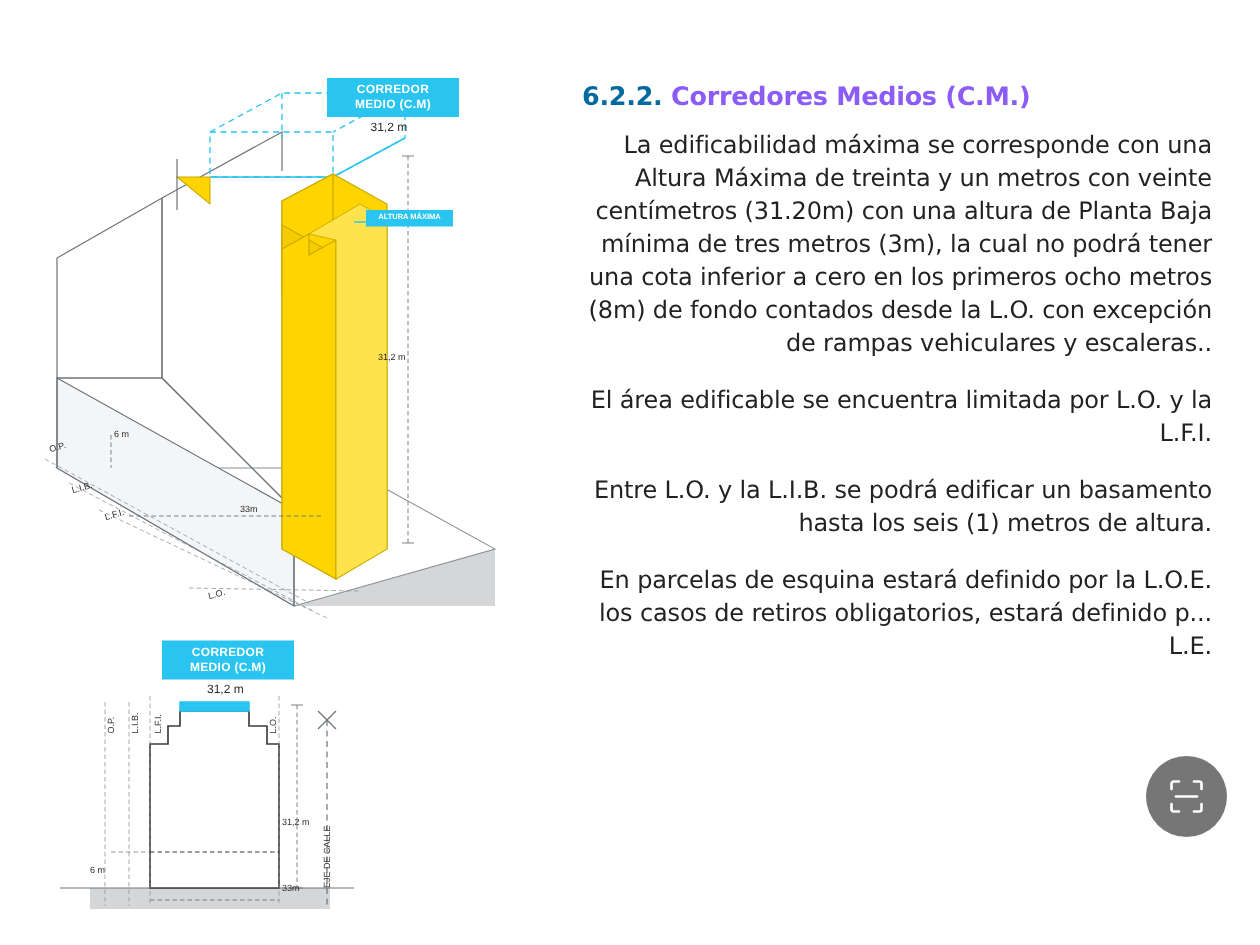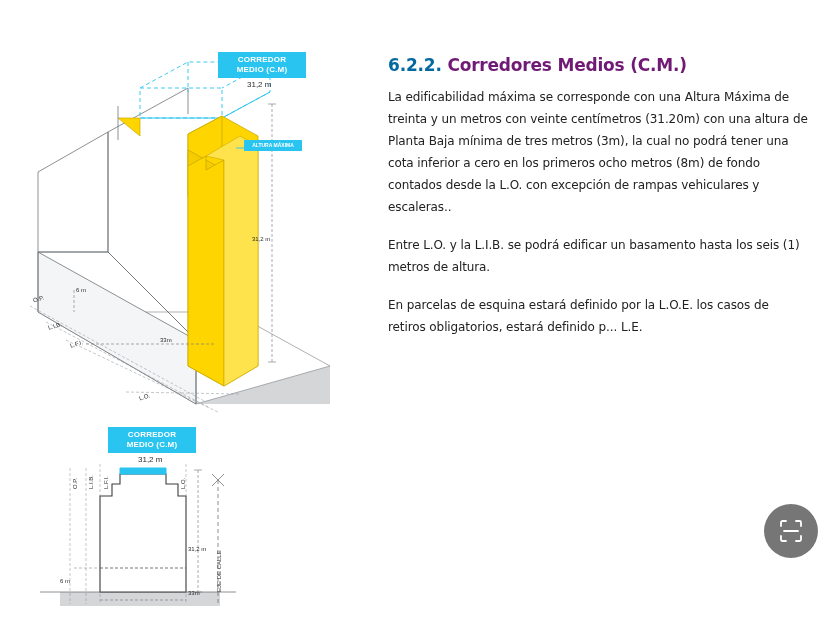--- a/index.html
+++ b/index.html
@@ -97,29 +97,30 @@
     font-family: "DejaVu Sans", sans-serif;
     margin: 0 0 10px 0;
     letter-spacing: -0.2px;
   }
   .heading .num {
     color: #0369a1;
     font-weight: bold;
   }
   .heading .ttl {
     font-weight: bold;
-    color: #701a75;
+    color: #8b5cf6;
   }
   p.body {
-    font-size: 12px;
+    font-size: 16px;
     line-height: 22px;
     color: #222222;
     margin: 0 0 16px 0;
     font-family: "DejaVu Sans", sans-serif;
     letter-spacing: -0.1px;
+    text-align: right;
   }
 
   
   .scan-btn {
     position: absolute;
     right: 22px;
     bottom: 72px;
     width: 54px;
     height: 54px;
     border-radius: 50%;
@@ -261,20 +262,21 @@
     <div class="dimtext tiny" style="left:188px; top:546px;">33m</div>
   </div>
 
   <div class="right-col">
     <h2 class="heading">
       <span class="num">6.2.2.</span>
       <span class="ttl">Corredores Medios (C.M.)</span>
     </h2>
 
     <p class="body">La edificabilidad máxima se corresponde con una Altura Máxima de treinta y un metros  con veinte centímetros (31.20m) con una altura de Planta Baja mínima de tres metros (3m), la cual no podrá tener una cota inferior a cero en los primeros ocho metros (8m) de fondo contados desde la L.O. con excepción de rampas vehiculares y escaleras..</p>
+    <p class="body">El área edificable se encuentra limitada por L.O. y la L.F.I.</p>
     <p class="body">Entre L.O. y la L.I.B. se podrá edificar un basamento hasta los seis (1) metros de altura.</p>
     <p class="body">En parcelas de esquina estará definido por la L.O.E. los casos de retiros obligatorios, estará definido p... L.E.</p>
   </div>
 
   <div class="scan-btn">
     <svg width="28" height="28" viewBox="0 0 28 28">
       <g fill="none" stroke="#ffffff" stroke-width="1.8" stroke-linecap="round">
         <path d="M4 9 V5.5 A1.5 1.5 0 0 1 5.5 4 H9"></path>
         <path d="M19 4 H22.5 A1.5 1.5 0 0 1 24 5.5 V9"></path>
         <path d="M24 19 V22.5 A1.5 1.5 0 0 1 22.5 24 H19"></path>

